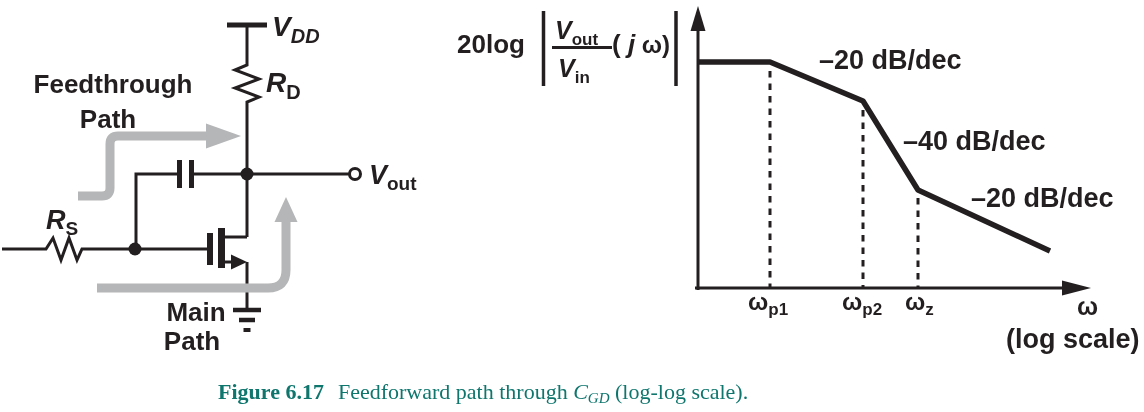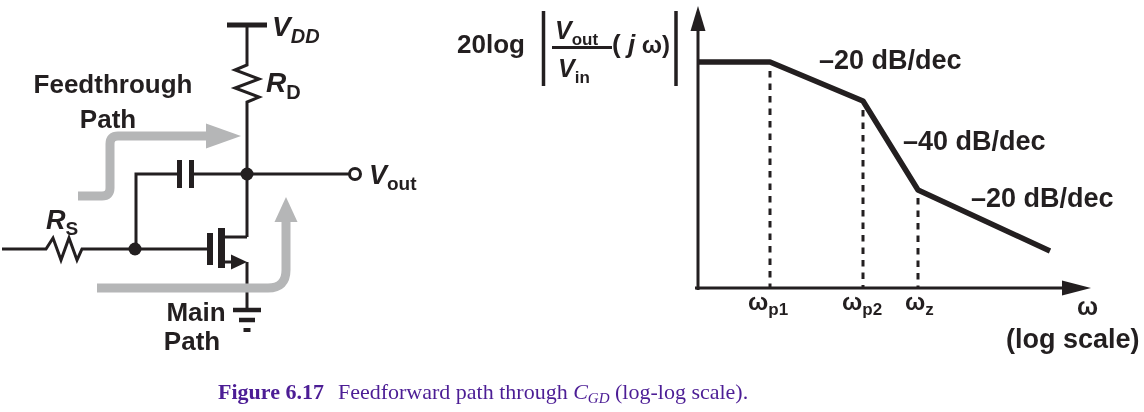--- a/index.html
+++ b/index.html
@@ -33,21 +33,21 @@
   .curve{stroke:#231f20;stroke-width:5.5;fill:none;stroke-linejoin:round;}
   .dotted{stroke:#231f20;stroke-width:3;fill:none;stroke-dasharray:6.5 6;}
   .grayline{stroke:#b5b6b7;stroke-width:9;fill:none;}
   .grayfill{fill:#b5b6b7;stroke:none;}
   .inkfill{fill:#231f20;stroke:none;}
   .opencirc{fill:#ffffff;stroke:#231f20;stroke-width:3;}
   
   .caption{
     position:absolute;left:218px;top:379px;
     font-family:"Liberation Serif","DejaVu Serif",serif;
-    font-size:22px;color:#4c1d95;white-space:nowrap;
+    font-size:22px;color:#0f766e;white-space:nowrap;
   }
   .caption .cap-label{font-weight:bold;margin-right:14px;}
   .caption .cap-var{font-style:italic;}
   .caption .cap-sub{font-style:italic;font-size:15px;vertical-align:-4px;}
 </style>
 </head>
 <body>
 
 <div class="stage">
   <svg width="1144" height="412" viewBox="0 0 1144 412">

